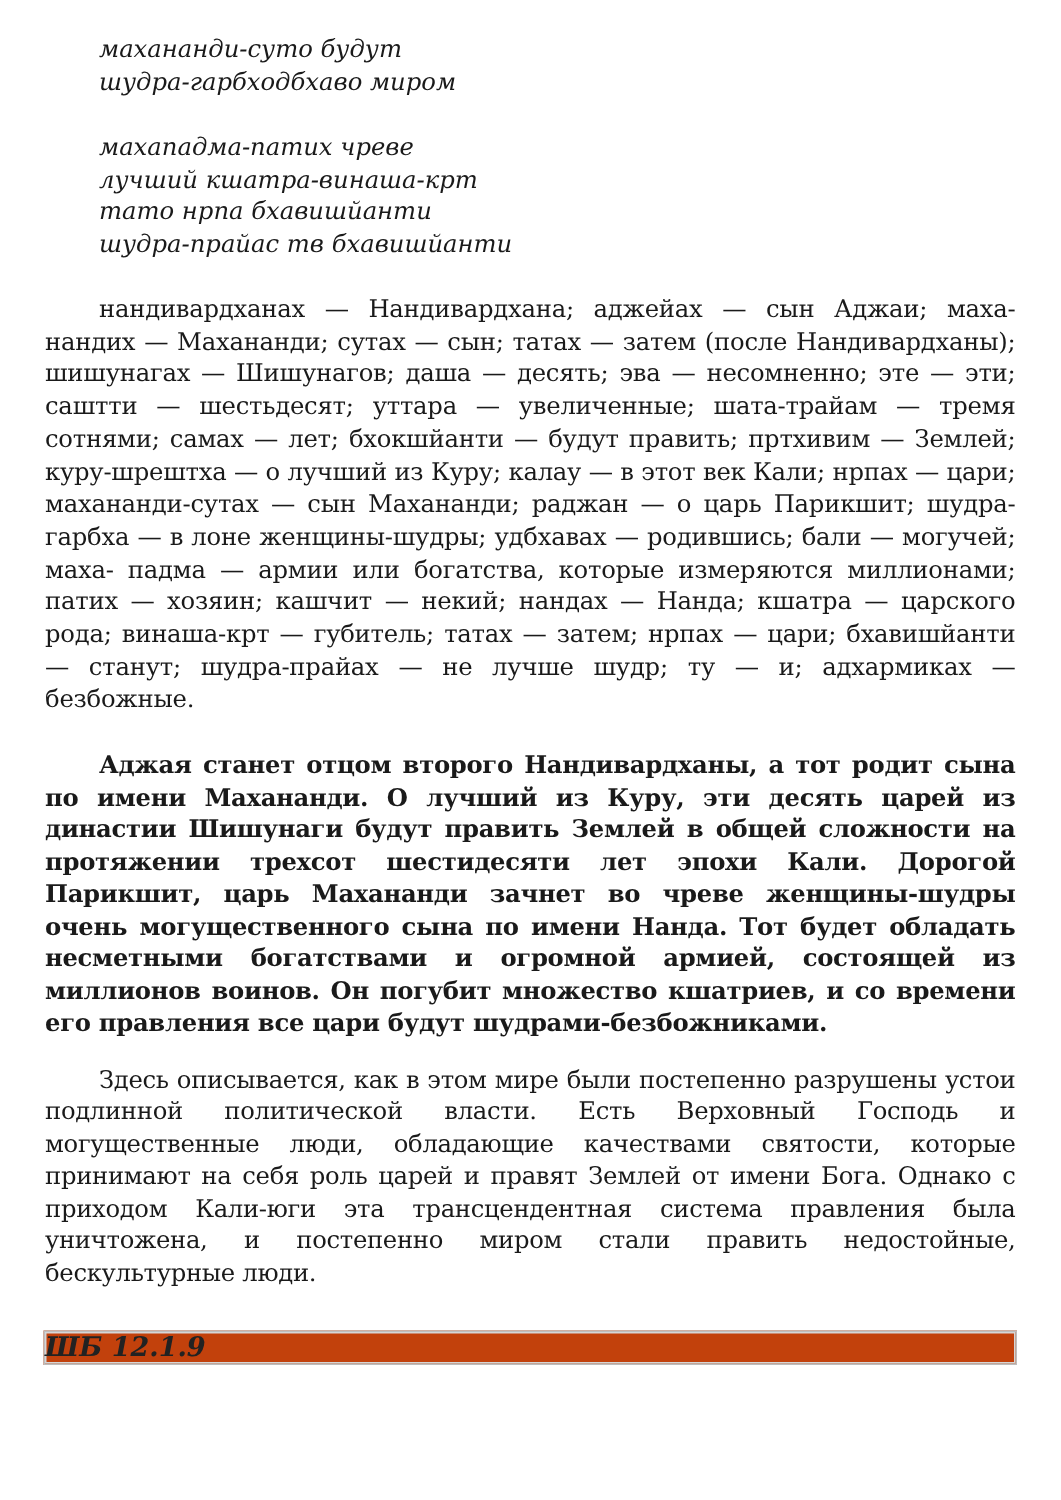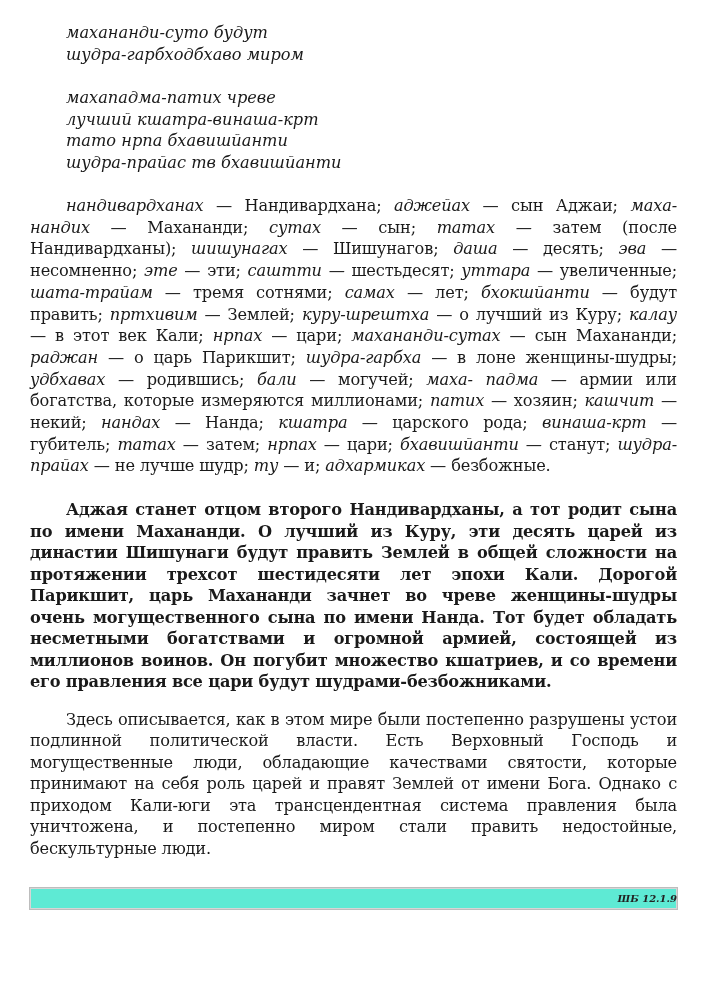--- a/index.html
+++ b/index.html
@@ -30,21 +30,21 @@
     .verse-group { margin-bottom: 22px; }
     .verse-line { display: block; white-space: nowrap; }
     .synonyms {
       margin-top: 14px;
       font-size: 16.2px;
       line-height: 21.7px;
       text-align: justify;
       text-indent: 36px;
       letter-spacing: -0.15px;
     }
-    .synonyms .term { font-style: italic; }
+    .synonyms .term { }
     .translation {
       margin-top: 22px;
       font-weight: bold;
       font-size: 16.2px;
       line-height: 21.5px;
       text-align: justify;
       text-indent: 36px;
       letter-spacing: -0.2px;
     }
     .purport-title {
@@ -60,27 +60,27 @@
       text-align: justify;
       text-indent: 36px;
       letter-spacing: -0.2px;
     }
     .footer-box {
       position: absolute;
       left: 29px;
       top: 887px;
       width: 647px;
       height: 21px;
-      background: #5eead4;
+      background: #c2410c;
       border: 1px solid #bdbdbd;
       box-shadow: inset 0 0 0 1px #d6d6d6;
-      text-align: right;
+      text-align: left;
       font-style: italic;
       font-weight: bold;
-      font-size: 10px;
+      font-size: 18px;
       line-height: 21px;
       color: #222222;
     }
   </style>
 </head>
 <body>
 
 <div class="page">
 
   <div class="verse-block">

